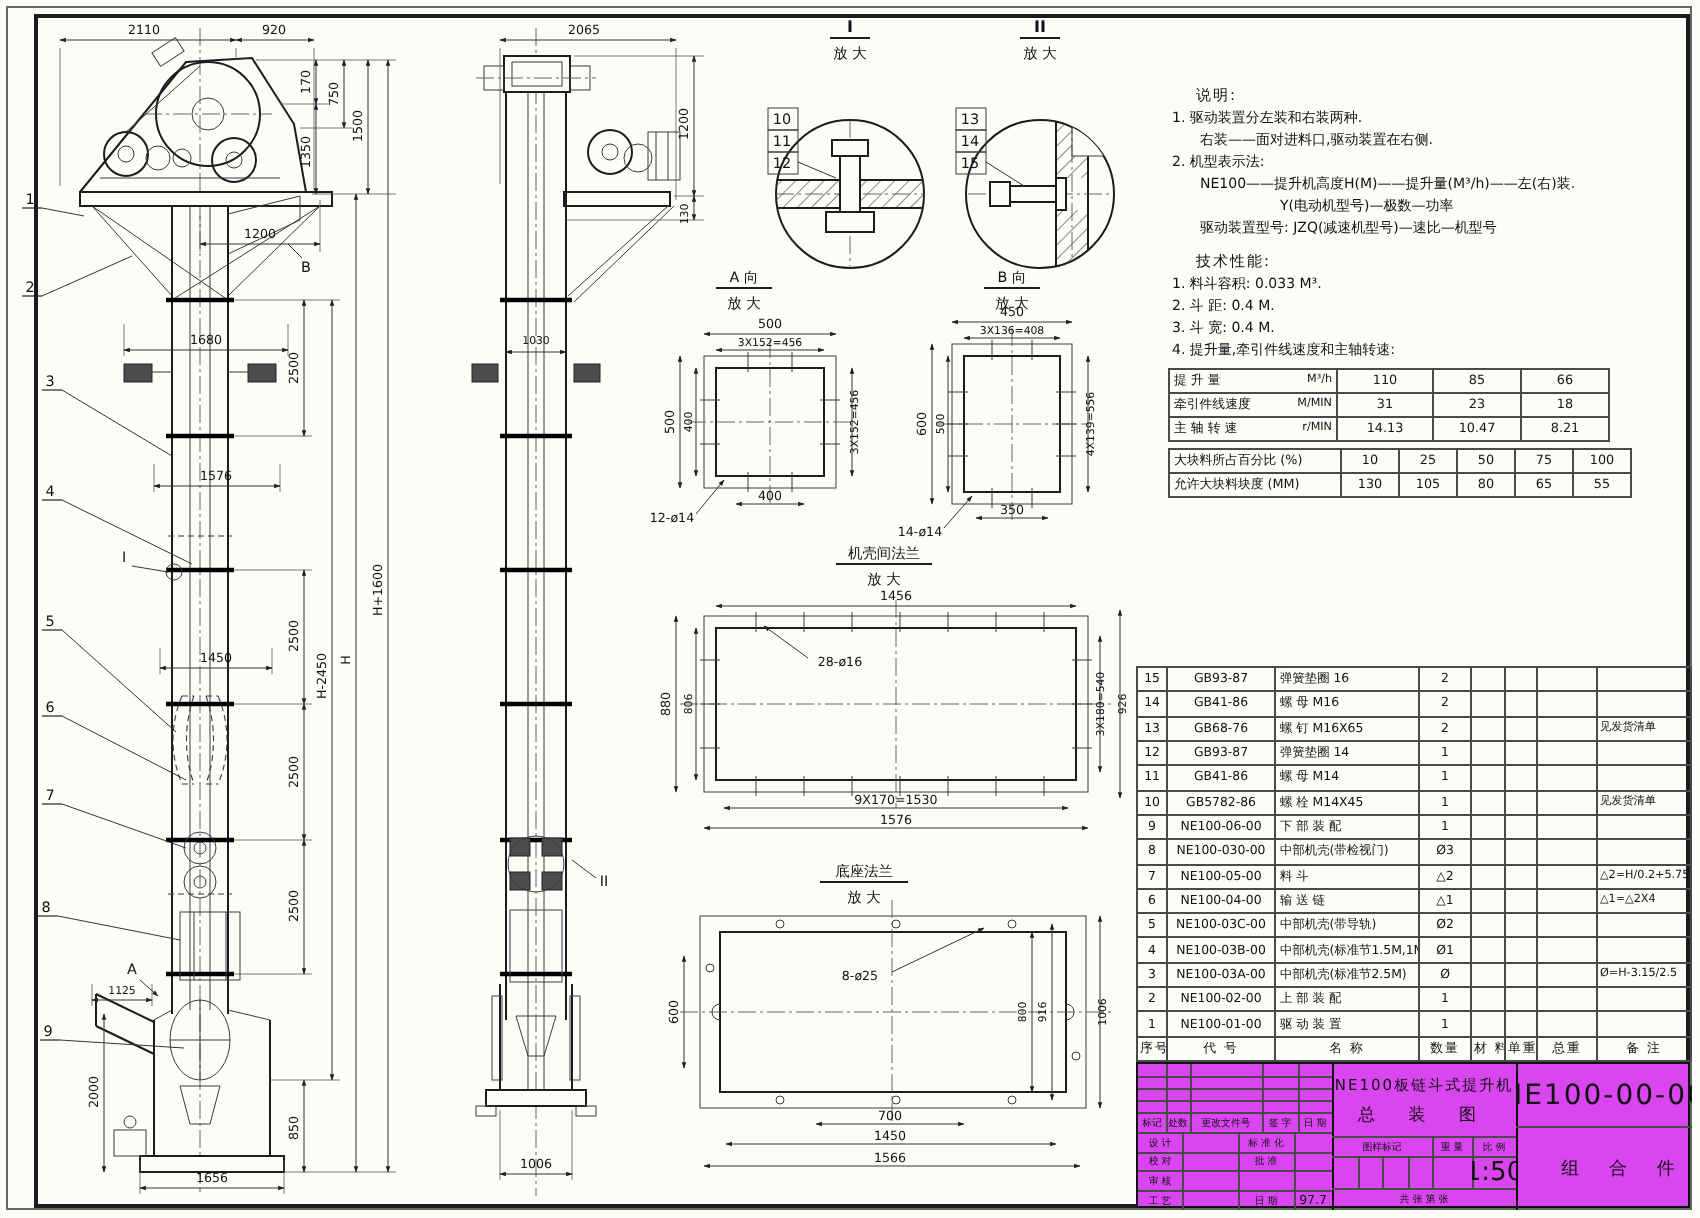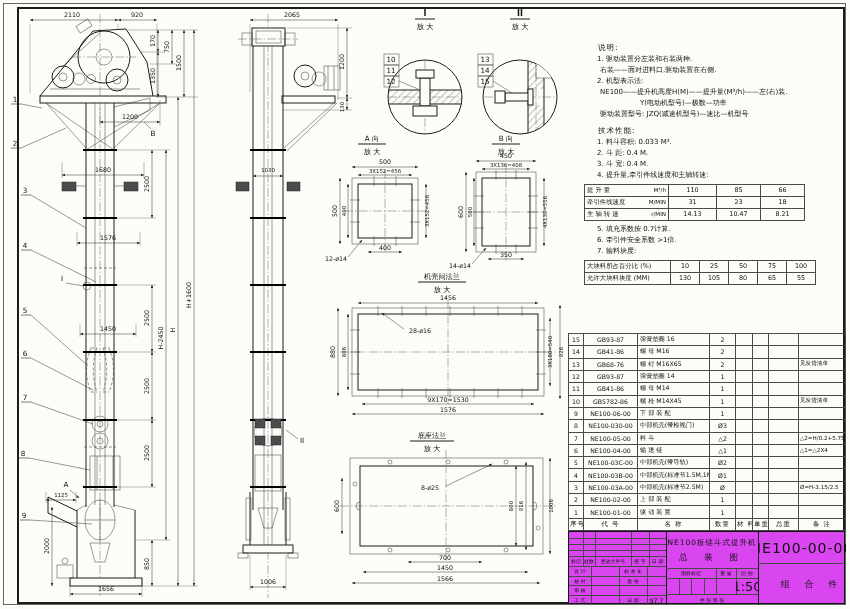--- a/index.html
+++ b/index.html
@@ -24,21 +24,21 @@
   svg text{fill:#111;font-family:"DejaVu Sans",sans-serif}
   svg text.d{font-size:6.3px;text-anchor:middle}
   svg text.ds{font-size:5.4px;text-anchor:middle}
   svg text.bn{font-size:7.2px;text-anchor:middle}
   svg text.dt{font-size:7.2px;text-anchor:middle}
   svg text.dtb{font-size:8px;text-anchor:middle;font-weight:bold}
   
   .rp{position:absolute;left:584px;top:42px;width:258px;font-size:7px;line-height:11px;}
   .rp .sec{margin-left:14px;font-size:7.5px;letter-spacing:1px;margin-bottom:1px}
   .rp .ln{white-space:nowrap;overflow:hidden}
-  .rp .i0{margin-left:13px}
+  .rp .i0{margin-left:2px}
   .rp .i1{margin-left:16px}
   .rp .i2{margin-left:56px}
   table.mini{border-collapse:collapse;margin:3px 0 3px 0;table-layout:fixed}
   table.mini td{border:1px solid #4a4a4a;padding:0 2px;height:10px;font-size:6.4px;
                 text-align:center;white-space:nowrap;overflow:hidden}
   table.mini td.lbl{text-align:left}
   table.mini td.lbl .un{float:right;font-size:5.6px}
   
   .bom{position:absolute;left:568px;top:333px;width:277px;height:198px;}
   .bom table{border-collapse:collapse;table-layout:fixed;width:277px;height:198px;
@@ -532,25 +532,20 @@
             <td>18</td>
           </tr>
           <tr>
             <td class="lbl"><span>主 轴 转 速</span><span class="un">r/MIN</span></td>
             <td>14.13</td>
             <td>10.47</td>
             <td>8.21</td>
           </tr>
         </tbody>
     </table>
-    <div id="tech-notes2">
-        <div class="ln i0">5. 填充系数按 0.7计算.</div>
-        <div class="ln i0">6. 牵引件安全系数 &gt;1倍.</div>
-        <div class="ln i0">7. 输料块度:</div>
-      </div>
     <table class="mini" id="block-table">
       <colgroup>
           <col style="width:86px">
           <col style="width:29px">
           <col style="width:29px">
           <col style="width:29px">
           <col style="width:29px">
           <col style="width:29px">
         </colgroup>
       <tbody id="block-body">

